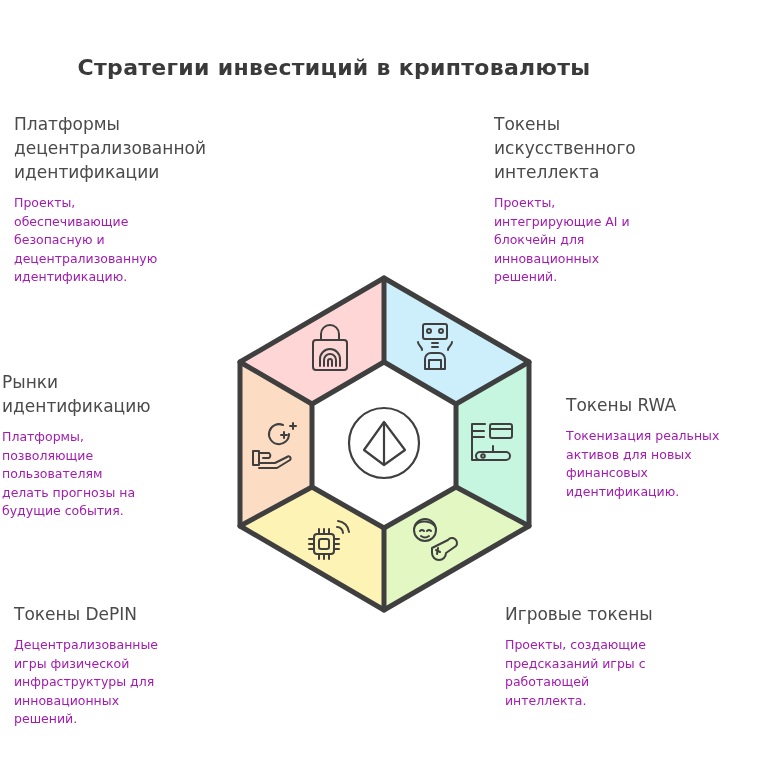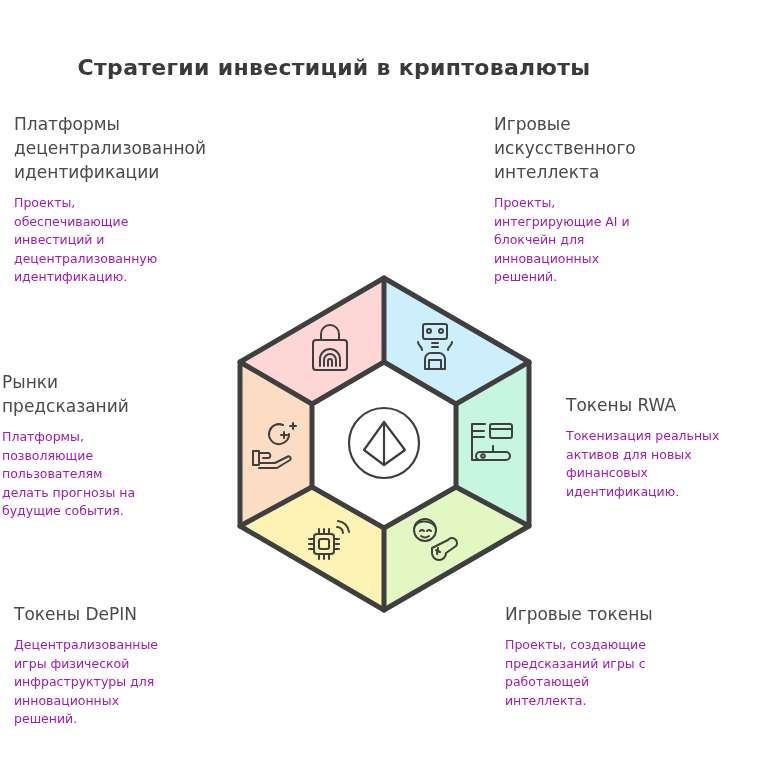--- a/index.html
+++ b/index.html
@@ -125,29 +125,29 @@
 
 <div class="block right" style="right:494px; top:112px; width:260px;">
   <div class="h">
     <span class="line">Платформы</span>
     <span class="line">децентрализованной</span>
     <span class="line">идентификации</span>
   </div>
   <div class="d">
     <span class="line">Проекты,</span>
     <span class="line">обеспечивающие</span>
-    <span class="line">инвестиций и</span>
+    <span class="line">безопасную и</span>
     <span class="line">децентрализованную</span>
     <span class="line">идентификацию.</span>
   </div>
 </div>
 
 <div class="block left" style="left:494px; top:112px; width:260px;">
   <div class="h">
-    <span class="line">Игровые</span>
+    <span class="line">Токены</span>
     <span class="line">искусственного</span>
     <span class="line">интеллекта</span>
   </div>
   <div class="d">
     <span class="line">Проекты,</span>
     <span class="line">интегрирующие AI и</span>
     <span class="line">блокчейн для</span>
     <span class="line">инновационных</span>
     <span class="line">решений.</span>
   </div>
@@ -186,21 +186,21 @@
     <span class="line">игры физической</span>
     <span class="line">инфраструктуры для</span>
     <span class="line">инновационных</span>
     <span class="line">решений.</span>
   </div>
 </div>
 
 <div class="block right" style="right:566px; top:370px; width:200px;">
   <div class="h">
     <span class="line">Рынки</span>
-    <span class="line">предсказаний</span>
+    <span class="line">идентификацию</span>
   </div>
   <div class="d">
     <span class="line">Платформы,</span>
     <span class="line">позволяющие</span>
     <span class="line">пользователям</span>
     <span class="line">делать прогнозы на</span>
     <span class="line">будущие события.</span>
   </div>
 </div>
 

